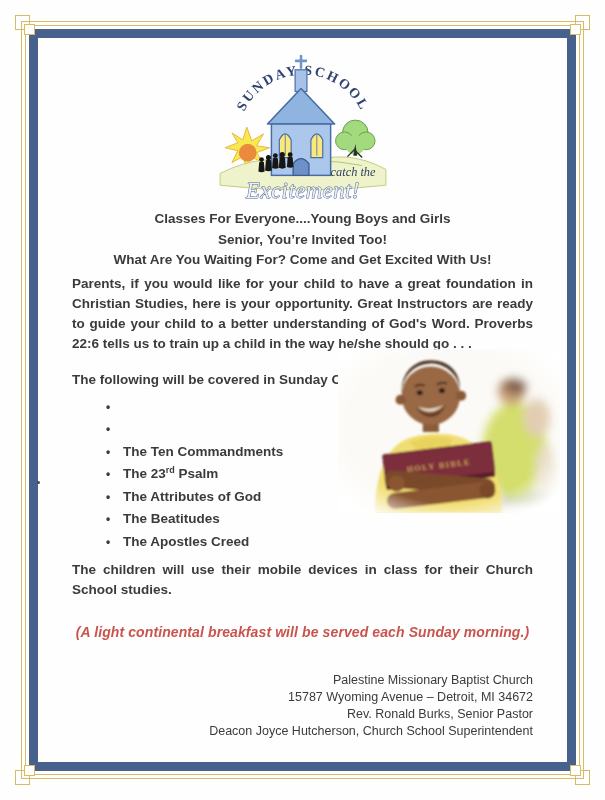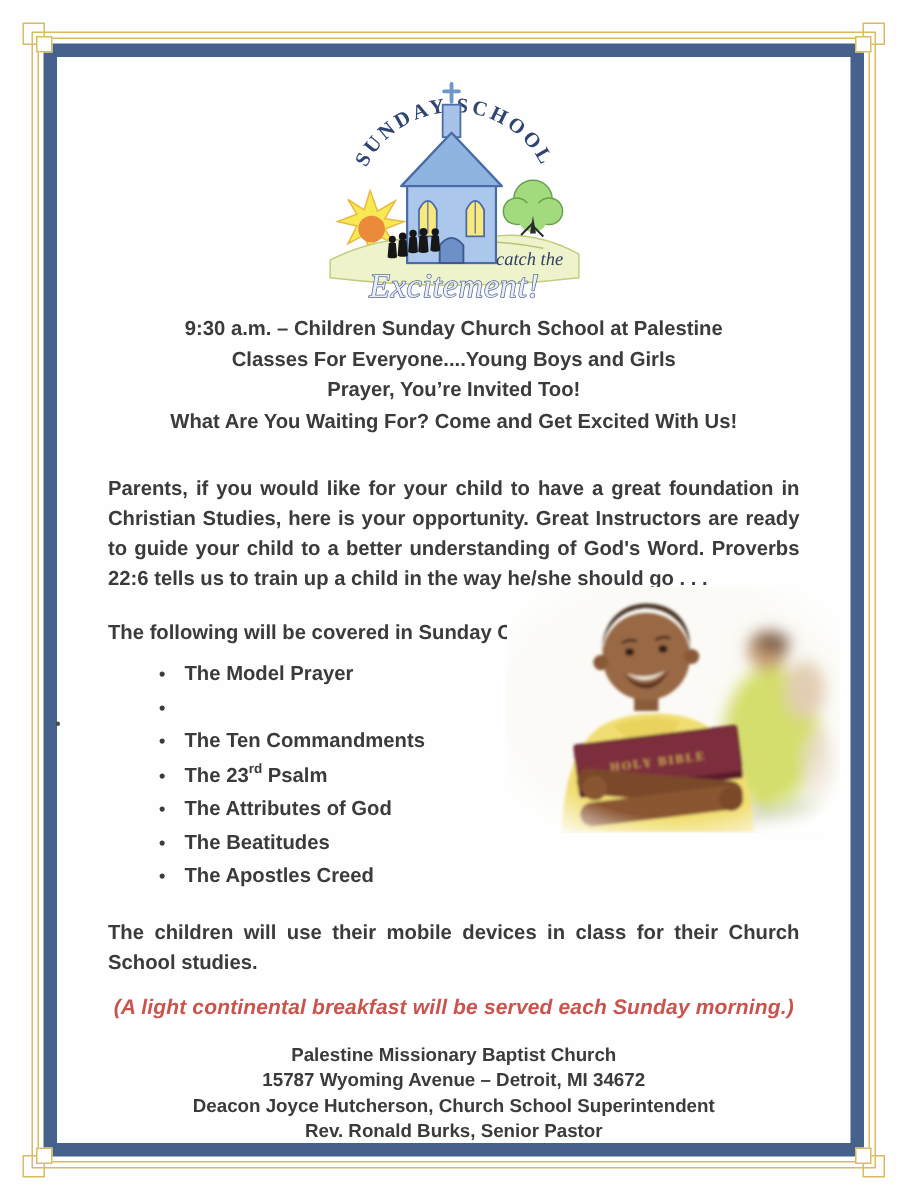--- a/index.html
+++ b/index.html
@@ -24,37 +24,37 @@
   .c-bl{left:15px;bottom:15px}.c-bl::after{left:8px;bottom:8px}
   .c-br{right:15px;bottom:15px}.c-br::after{right:8px;bottom:8px}
 
   .content{position:absolute;inset:39px;padding:0 33px;}
 
   .logo-wrap{width:178px;height:150px;margin:14px auto 0;}
 
   .headline{margin-top:6px;text-align:center;font-weight:bold;font-size:13.5px;line-height:20.5px;color:var(--ink);}
   .headline div{white-space:nowrap;}
 
-  .para{margin-top:25px;font-weight:bold;font-size:13.5px;line-height:20px;text-align:justify;color:var(--ink);}
+  .para{margin-top:3px;font-weight:bold;font-size:13.5px;line-height:20px;text-align:justify;color:var(--ink);}
 
   .covered-heading{margin-top:16px;font-weight:bold;font-size:13.5px;line-height:20px;}
 
   .list-row{position:relative;margin-top:6px;height:160px;}
   ul.topics{list-style:none;padding-left:34px;width:300px;}
   ul.topics li{display:flex;align-items:baseline;font-weight:bold;font-size:13.5px;line-height:22.5px;}
   ul.topics .blt{width:9px;flex:0 0 9px;font-size:12px;margin-right:8px;}
   ul.topics sup{font-size:9px;vertical-align:super;line-height:0;text-align:center;}
 
   .photo{position:absolute;top:-47px;right:-27px;width:222px;height:164px;}
 
-  .devices{margin-top:14px;}
-
-  .note{margin-top:9px;text-align:center;font-style:italic;font-weight:bold;font-size:14px;line-height:20px;color:var(--red);letter-spacing:0.1px;}
-
-  .footer{margin-top:14px;text-align:center;font-weight:bold;font-size:12.5px;line-height:17px;color:var(--ink);}
+  .devices{margin-top:4px;}
+
+  .note{margin-top:22px;text-align:center;font-style:italic;font-weight:bold;font-size:14px;line-height:20px;color:var(--red);letter-spacing:0.1px;}
+
+  .footer{margin-top:30px;text-align:right;font-weight:normal;font-size:12.5px;line-height:17px;color:var(--ink);}
   .footer div{white-space:nowrap;}
 
   .artifact-dot{position:absolute;left:37px;top:481px;width:3px;height:3px;border-radius:50%;background:#4a4a4a;}
 </style>
 </head>
 <body>
 
 <div class="page">
 
   <div class="gold-a"></div>
@@ -129,35 +129,33 @@
               <path d="M-2.5,2.7 Q0,1.5 2.5,2.7 L3.3,12.6 Q0,14.2 -3.3,12.6 Z"></path>
             </g>
         </g>
 
         <text x="118" y="125" font-family="Liberation Serif, serif" font-style="italic" font-size="12.5" fill="#31415f">catch the</text>
         <text x="90" y="147" text-anchor="middle" font-family="Liberation Serif, serif" font-style="italic" font-size="23" fill="#e9eef8" stroke="#51658f" stroke-width="1" paint-order="stroke" stroke-linejoin="round" letter-spacing="0.5">Excitement!</text>
       </svg>
     </div>
 
     <div class="headline">
-      <div>9:30 a.m. – Children Sunday Church School at Palestine</div>
       <div>Classes For Everyone....Young Boys and Girls</div>
-      <div>Prayer, You’re Invited Too!</div>
+      <div>Senior, You’re Invited Too!</div>
       <div>What Are You Waiting For? Come and Get Excited With Us!</div>
     </div>
 
     <p class="para">Parents, if you would like for your child to have a great foundation in Christian Studies, here is your opportunity. Great Instructors are ready to guide your child to a better understanding of God's Word. Proverbs 22:6 tells us to train up a child in the way he/she should go . . .</p>
 
     <div class="covered-heading">The following will be covered in Sunday Church School:</div>
 
     <div class="list-row">
       <ul class="topics">
         <li>
             <span class="blt">•</span>
-            <span>The Model Prayer</span>
           </li>
         <li>
             <span class="blt">•</span>
           </li>
         <li>
             <span class="blt">•</span>
             <span>The Ten Commandments</span>
           </li>
         <li>
             <span class="blt">•</span>
@@ -234,20 +232,20 @@
       </div>
     </div>
 
     <p class="para devices">The children will use their mobile devices in class for their Church School studies.</p>
 
     <p class="note">(A light continental breakfast will be served each Sunday morning.)</p>
 
     <div class="footer">
       <div>Palestine Missionary Baptist Church</div>
       <div>15787 Wyoming Avenue – Detroit, MI 34672</div>
+      <div>Rev. Ronald Burks, Senior Pastor</div>
       <div>Deacon Joyce Hutcherson, Church School Superintendent</div>
-      <div>Rev. Ronald Burks, Senior Pastor</div>
     </div>
 
   </div>
 
   <div class="artifact-dot"></div>
 </div>
 
 </body></html>

